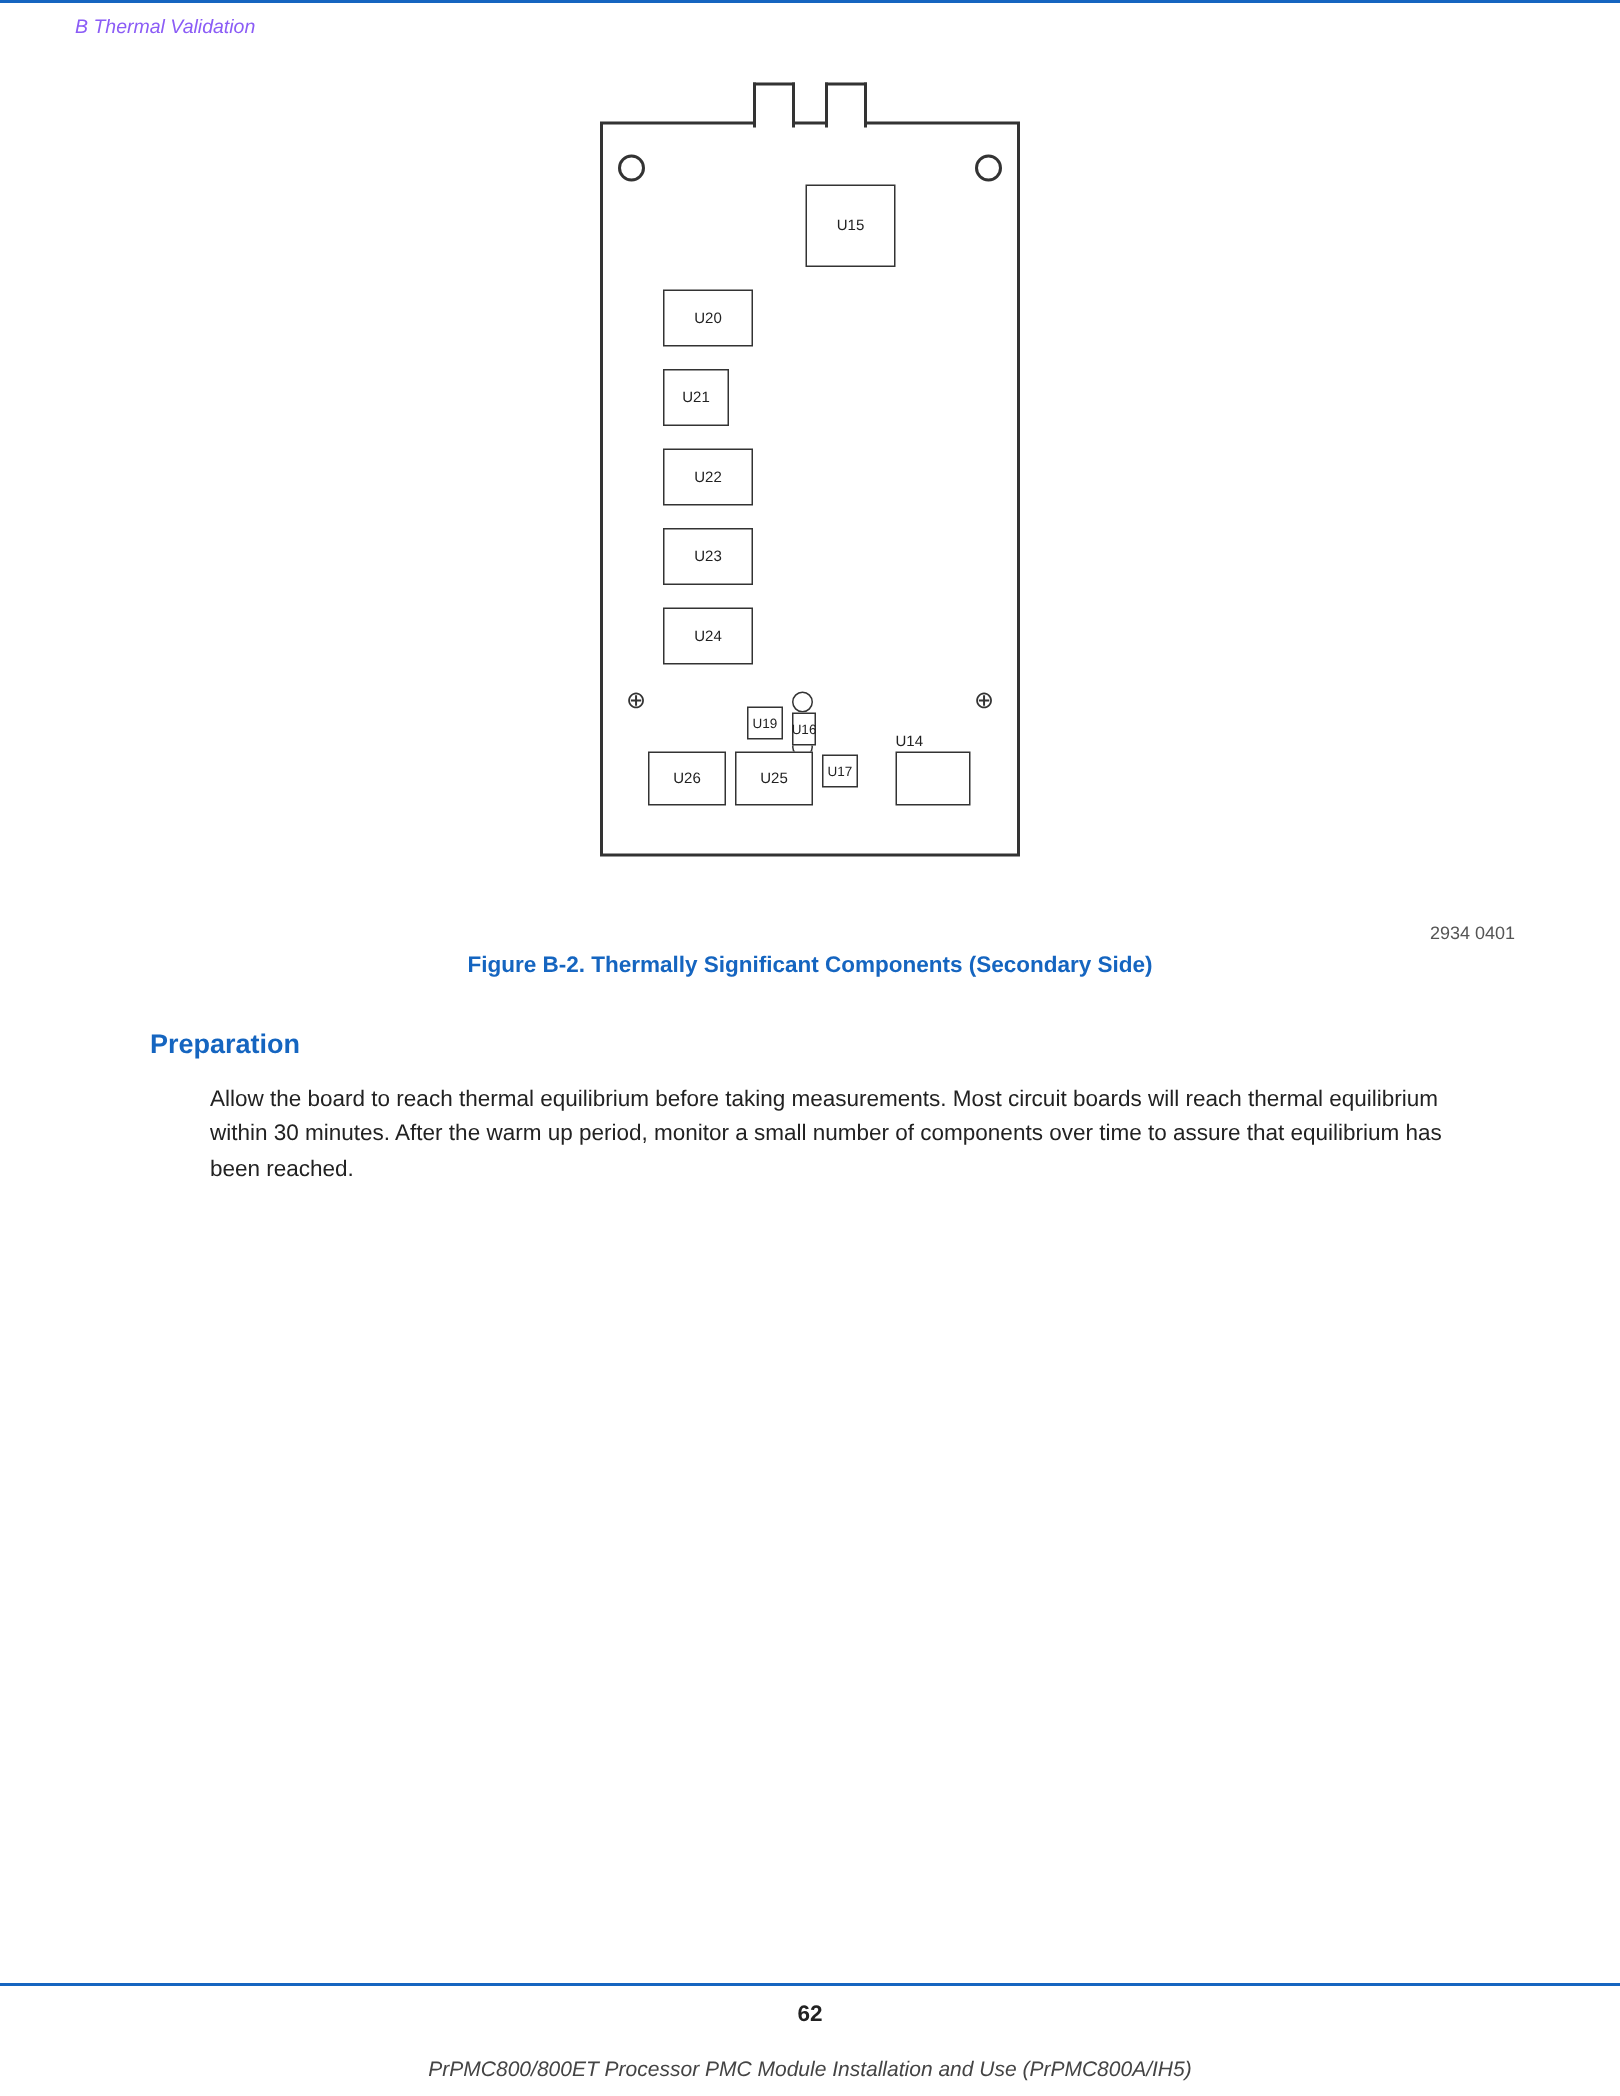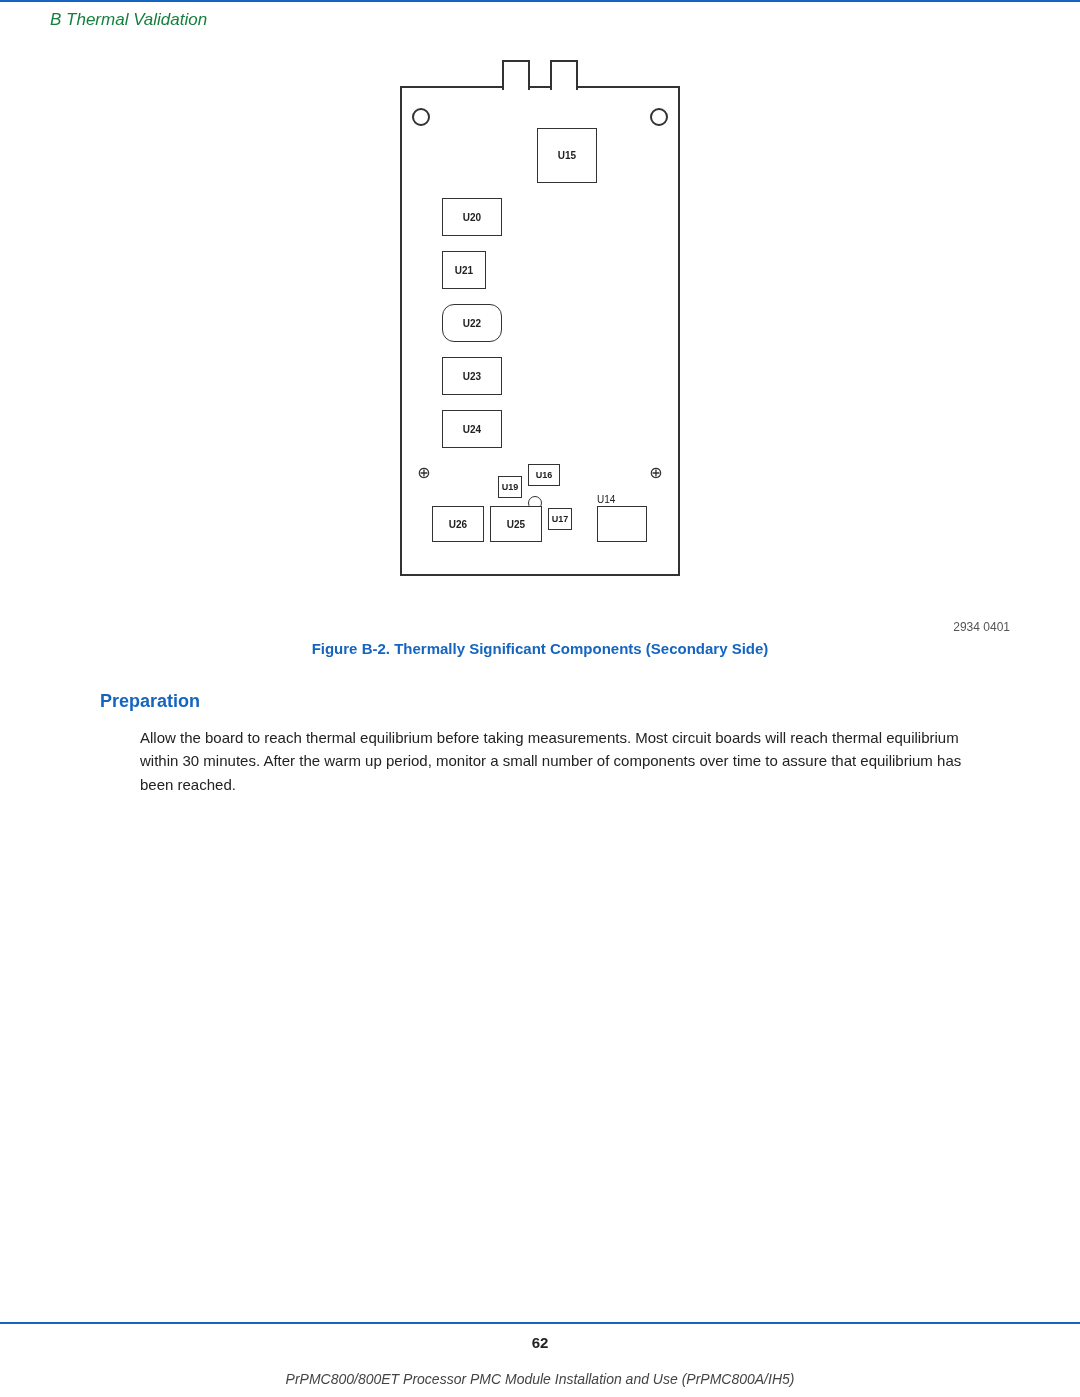--- a/index.html
+++ b/index.html
@@ -14,23 +14,23 @@
     }
 
     
     .header-bar {
       border-top: 2.5px solid #1565c0;
       padding: 8px 50px 6px 50px;
       display: flex;
       align-items: center;
     }
     .header-breadcrumb {
-      font-size: 17px;
+      font-size: 13px;
       font-style: italic;
-      color: #15803d;
+      color: #8b5cf6;
     }
 
     
     .content {
       padding: 0 50px 50px 50px;
     }
 
     
     .figure-container {
       display: flex;
@@ -90,21 +90,20 @@
     
     .comp-box {
       position: absolute;
       border: 1.5px solid #333;
       background: #fff;
       display: flex;
       align-items: center;
       justify-content: center;
       font-size: 10px;
       color: #222;
-      font-weight: bold;
     }
 
     
     .cross-target {
       position: absolute;
       width: 20px;
       height: 20px;
       display: flex;
       align-items: center;
       justify-content: center;
@@ -213,35 +212,35 @@
 
         <div class="mount-hole mount-tl"></div>
         <div class="mount-hole mount-tr"></div>
 
         <div class="comp-box" style="left:135px; top:40px; width:60px; height:55px;">U15</div>
 
         <div class="comp-box" style="left:40px; top:110px; width:60px; height:38px;">U20</div>
 
         <div class="comp-box" style="left:40px; top:163px; width:44px; height:38px;">U21</div>
 
-        <div class="comp-box" style="left:40px; top:216px; width:60px; height:38px;border-radius:12px;">U22</div>
+        <div class="comp-box" style="left:40px; top:216px; width:60px; height:38px;">U22</div>
 
         <div class="comp-box" style="left:40px; top:269px; width:60px; height:38px;">U23</div>
 
         <div class="comp-box" style="left:40px; top:322px; width:60px; height:38px;">U24</div>
 
         <div class="cross-target" style="left:12px; top:374px;">⊕</div>
         <div class="cross-target" style="right:12px; top:374px;">⊕</div>
 
         <div class="circle-target" style="left:126px; top:378px;"></div>
         <div class="circle-target" style="left:126px; top:408px;"></div>
 
         <div class="comp-box" style="left:96px; top:388px; width:24px; height:22px; font-size:9px;">U19</div>
 
-        <div class="comp-box" style="left:126px; top:376px; width:32px; height:22px; font-size:9px;">U16</div>
+        <div class="comp-box" style="left:126px; top:392px; width:16px; height:22px; font-size:9px;">U16</div>
 
         <div class="comp-box" style="left:30px; top:418px; width:52px; height:36px; font-size:10px;">U26</div>
 
         <div class="comp-box" style="left:88px; top:418px; width:52px; height:36px; font-size:10px;">U25</div>
 
         <div class="comp-box" style="left:146px; top:420px; width:24px; height:22px; font-size:9px;">U17</div>
 
         <div style="position:absolute; left:195px; top:406px; font-size:10px; color:#222;">U14</div>
         <div class="comp-box" style="left:195px; top:418px; width:50px; height:36px;"></div>
       </div>

